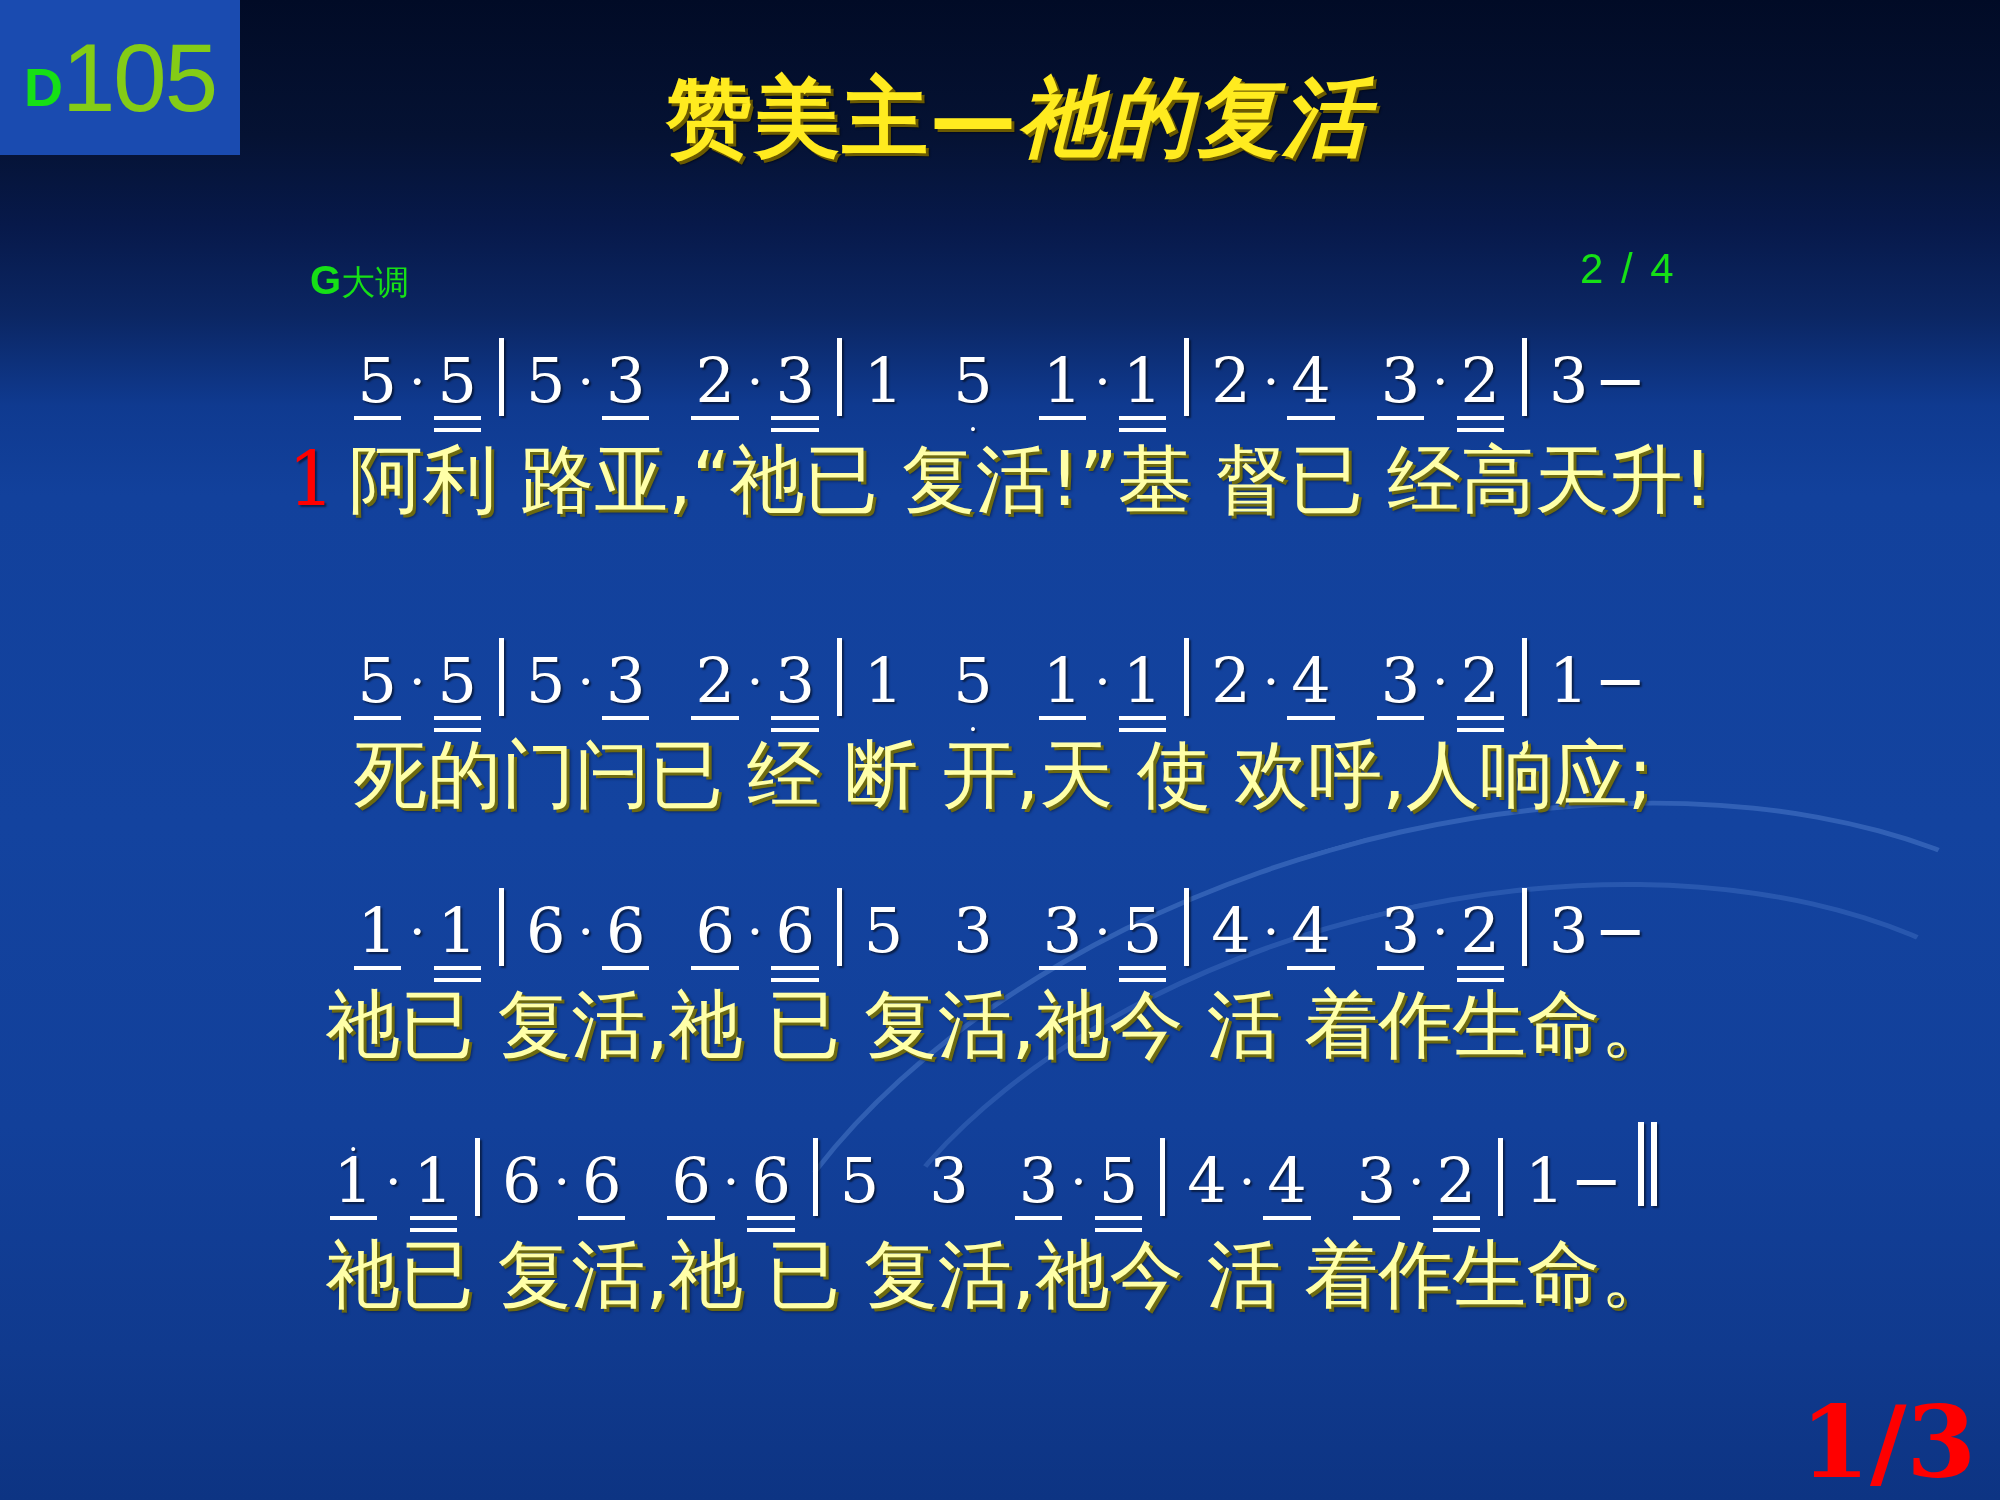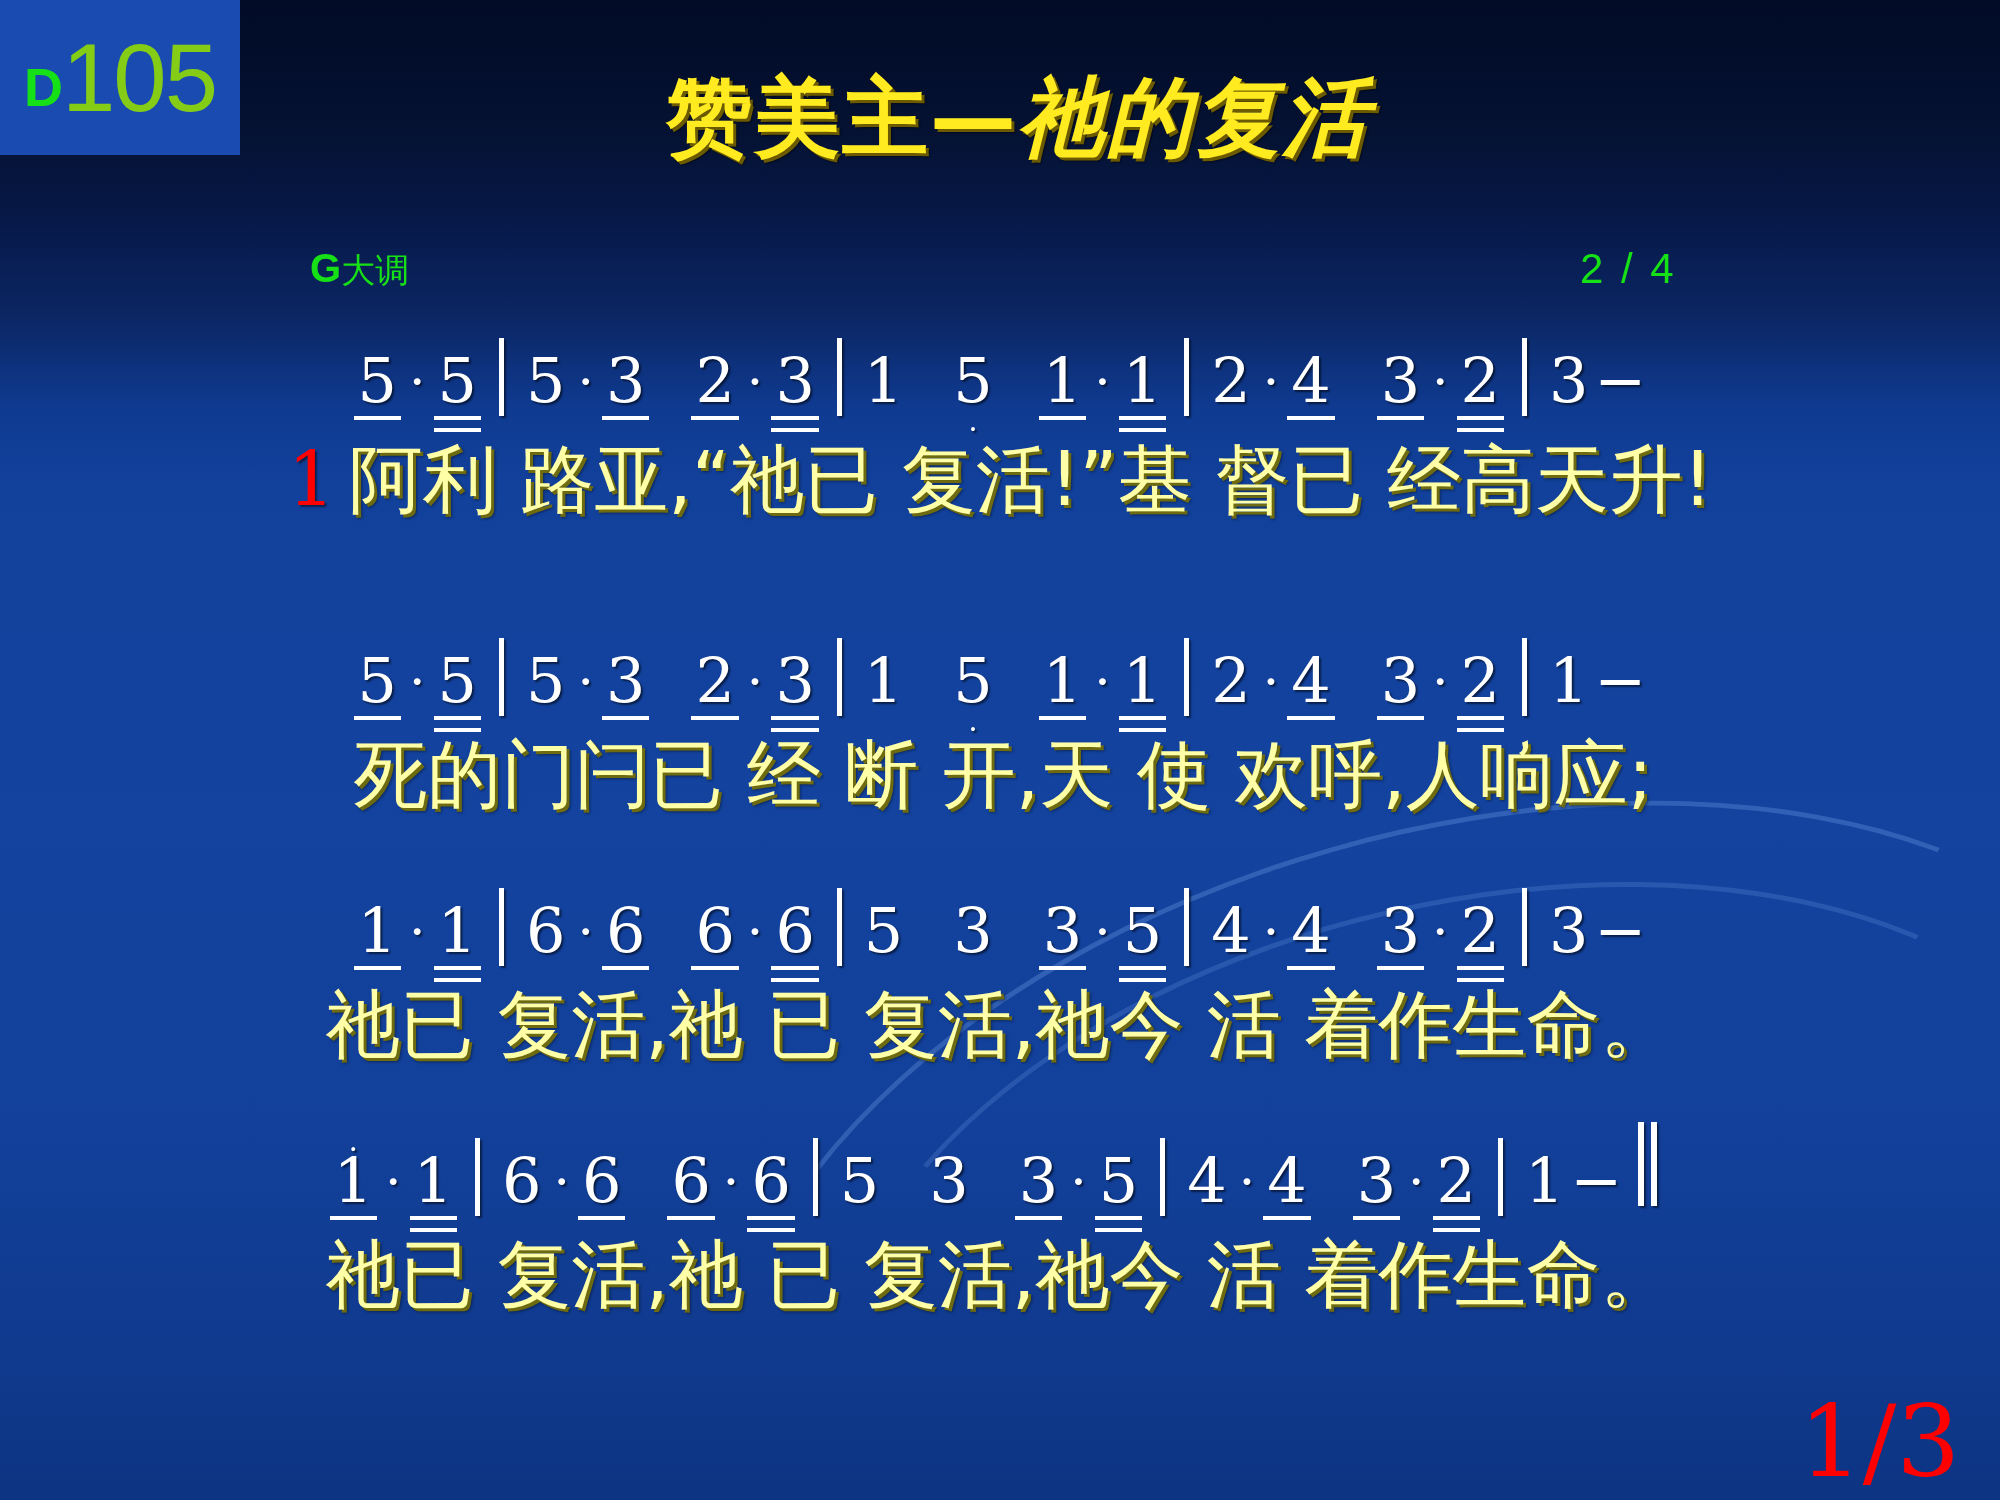--- a/index.html
+++ b/index.html
@@ -55,32 +55,32 @@
     position:absolute;left:0;right:0;top:74px;text-align:center;
     color:#ffeb1f;font-size:86px;font-weight:700;line-height:1;
     font-family:"DejaVu Sans","Liberation Sans",sans-serif;
     text-shadow:3px 3px 0 #6b5a00, 4px 4px 2px rgba(0,0,0,.45);
     letter-spacing:2px;
     margin-left:36px;
   }
   .title .cursive{font-family:"DejaVu Serif","Liberation Serif",serif;font-style:italic;}
 
   .key-sig{
-    position:absolute;left:310px;top:248px;
+    position:absolute;left:310px;top:260px;
     color:#16e016;font-size:40px;font-weight:700;line-height:1;
   }
   .key-sig .cn{font-size:34px;font-weight:400;}
   .time-sig{
     position:absolute;left:1580px;top:248px;
     color:#16e016;font-size:42px;font-weight:400;line-height:1;letter-spacing:3px;
   }
 
   .page-num{
-    position:absolute;right:40px;bottom:8px;
-    color:#ff0000;font-size:100px;font-weight:400;line-height:1;
+    position:absolute;right:24px;bottom:8px;
+    color:#ff0000;font-size:100px;font-weight:700;line-height:1;
     font-family:"DejaVu Serif","Liberation Serif",serif;
   }
 
   
   .stanza{position:absolute;left:0;right:0;}
   .notation{
     display:flex;align-items:flex-end;justify-content:center;
     color:#ffffff;
     font-family:"DejaVu Serif","Liberation Serif",serif;
     font-size:62px;line-height:1;

